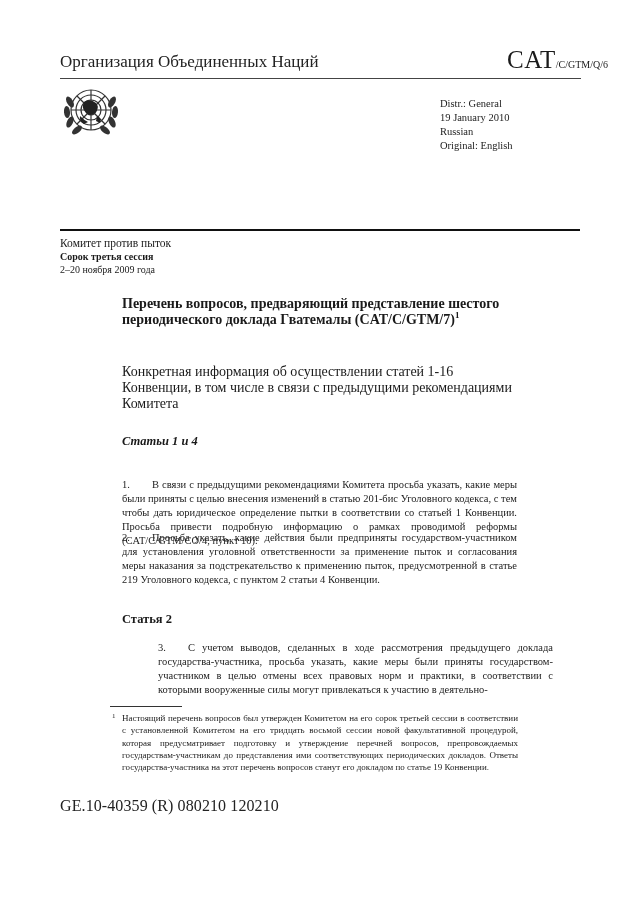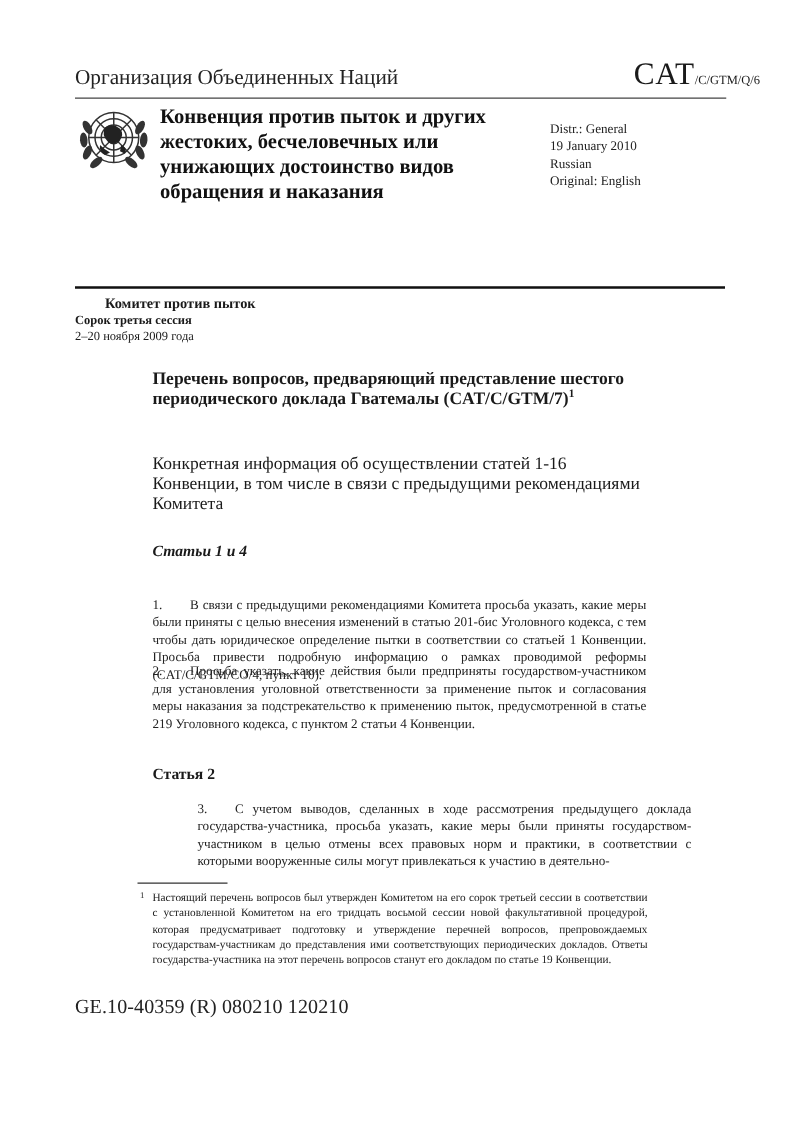--- a/index.html
+++ b/index.html
@@ -14,21 +14,21 @@
   .hr-top { position: absolute; left: 60px; top: 78px; width: 521px; height: 1px; background: #444; }
 
   .logo { position: absolute; left: 62px; top: 80px; width: 58px; height: 60px; }
   .main-title { position: absolute; left: 128px; top: 83px; width: 300px;
                 font-weight: bold; font-size: 16.5px; line-height: 20px; color: #111; }
   .distr { position: absolute; left: 440px; top: 87px; font-size: 10.5px; line-height: 14px; color: #222; margin-top: 10px; }
 
   .hr-thick { position: absolute; left: 60px; top: 229px; width: 520px; height: 2px; background: #111; }
 
   .committee { position: absolute; left: 60px; top: 237px; line-height: 13px; }
-  .committee .c1 { font-weight: bold; font-size: 11.5px; margin-left: 24px; }
+  .committee .c1 { font-weight: normal; font-size: 11.5px; }
   .committee .c2 { font-weight: bold; font-size: 10px; }
   .committee .c3 { font-size: 10px; }
 
   .content { position: absolute; left: 122px; width: 395px; }
   .h-list { top: 296px; font-weight: bold; font-size: 14px; line-height: 16px; }
   .h-list sup { font-size: 9px; vertical-align: super; line-height: 0; }
   .h-info { top: 364px; font-weight: normal; font-size: 14px; line-height: 16px; }
   .h-sec1 { top: 434px; font-weight: bold; font-size: 12.5px; font-style: italic; }
   .h-sec2 { top: 612px; font-weight: bold; font-size: 12.5px; }
 
@@ -81,21 +81,20 @@
         <line x1="43" y1="16" x2="15" y2="44"></line>
       </g>
       <g fill="#222">
         <path d="M22 22 Q28 18 34 23 Q38 28 33 33 Q28 37 24 33 Q19 28 22 22 Z"></path>
         <path d="M18 36 Q22 40 26 42 L22 44 Q17 41 18 36 Z"></path>
         <path d="M35 36 Q40 38 38 43 L34 41 Z"></path>
       </g>
     </svg>
   </div>
 
-  <div class="main-title">Конвенция против пыток и других жестоких, бесчеловечных или унижающих достоинство видов обращения и наказания</div>
 
   <div class="distr">
     <div>Distr.: General</div>
     <div>19 January 2010</div>
     <div>Russian</div>
     <div>Original: English</div>
   </div>
 
   <div class="hr-thick"></div>
 

